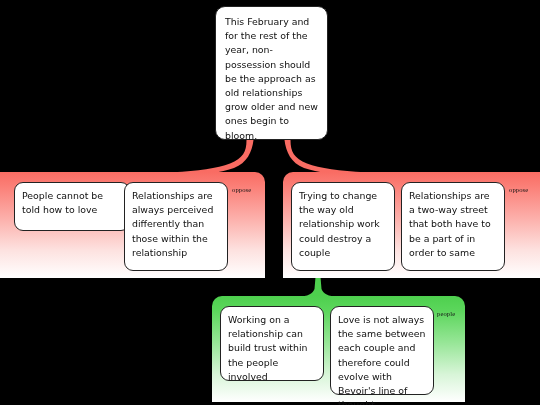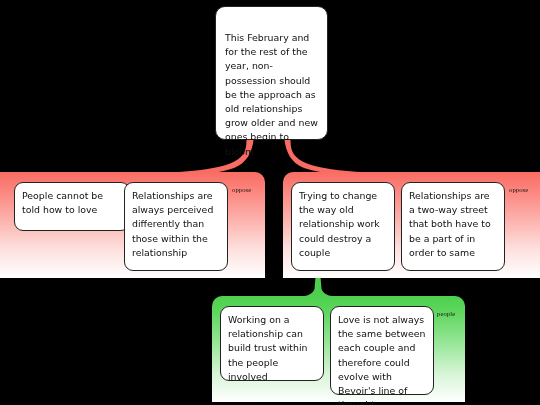--- a/index.html
+++ b/index.html
@@ -44,21 +44,21 @@
     font-family: "DejaVu Sans", sans-serif;
   }
 
   
   #root-box {
     left: 215px;
     top: 6px;
     width: 113px;
     height: 134px;
     border-radius: 10px;
-    padding: 24px 9px;
+    padding: 8px 9px;
   }
 
   
   .group-panel {
     position: absolute;
     box-sizing: border-box;
   }
   .panel-oppose {
     background: linear-gradient(to bottom, #f96c63 0%, #fb8078 14%, #fcb0ab 44%, #fde2e0 74%, #ffffff 100%);
   }

